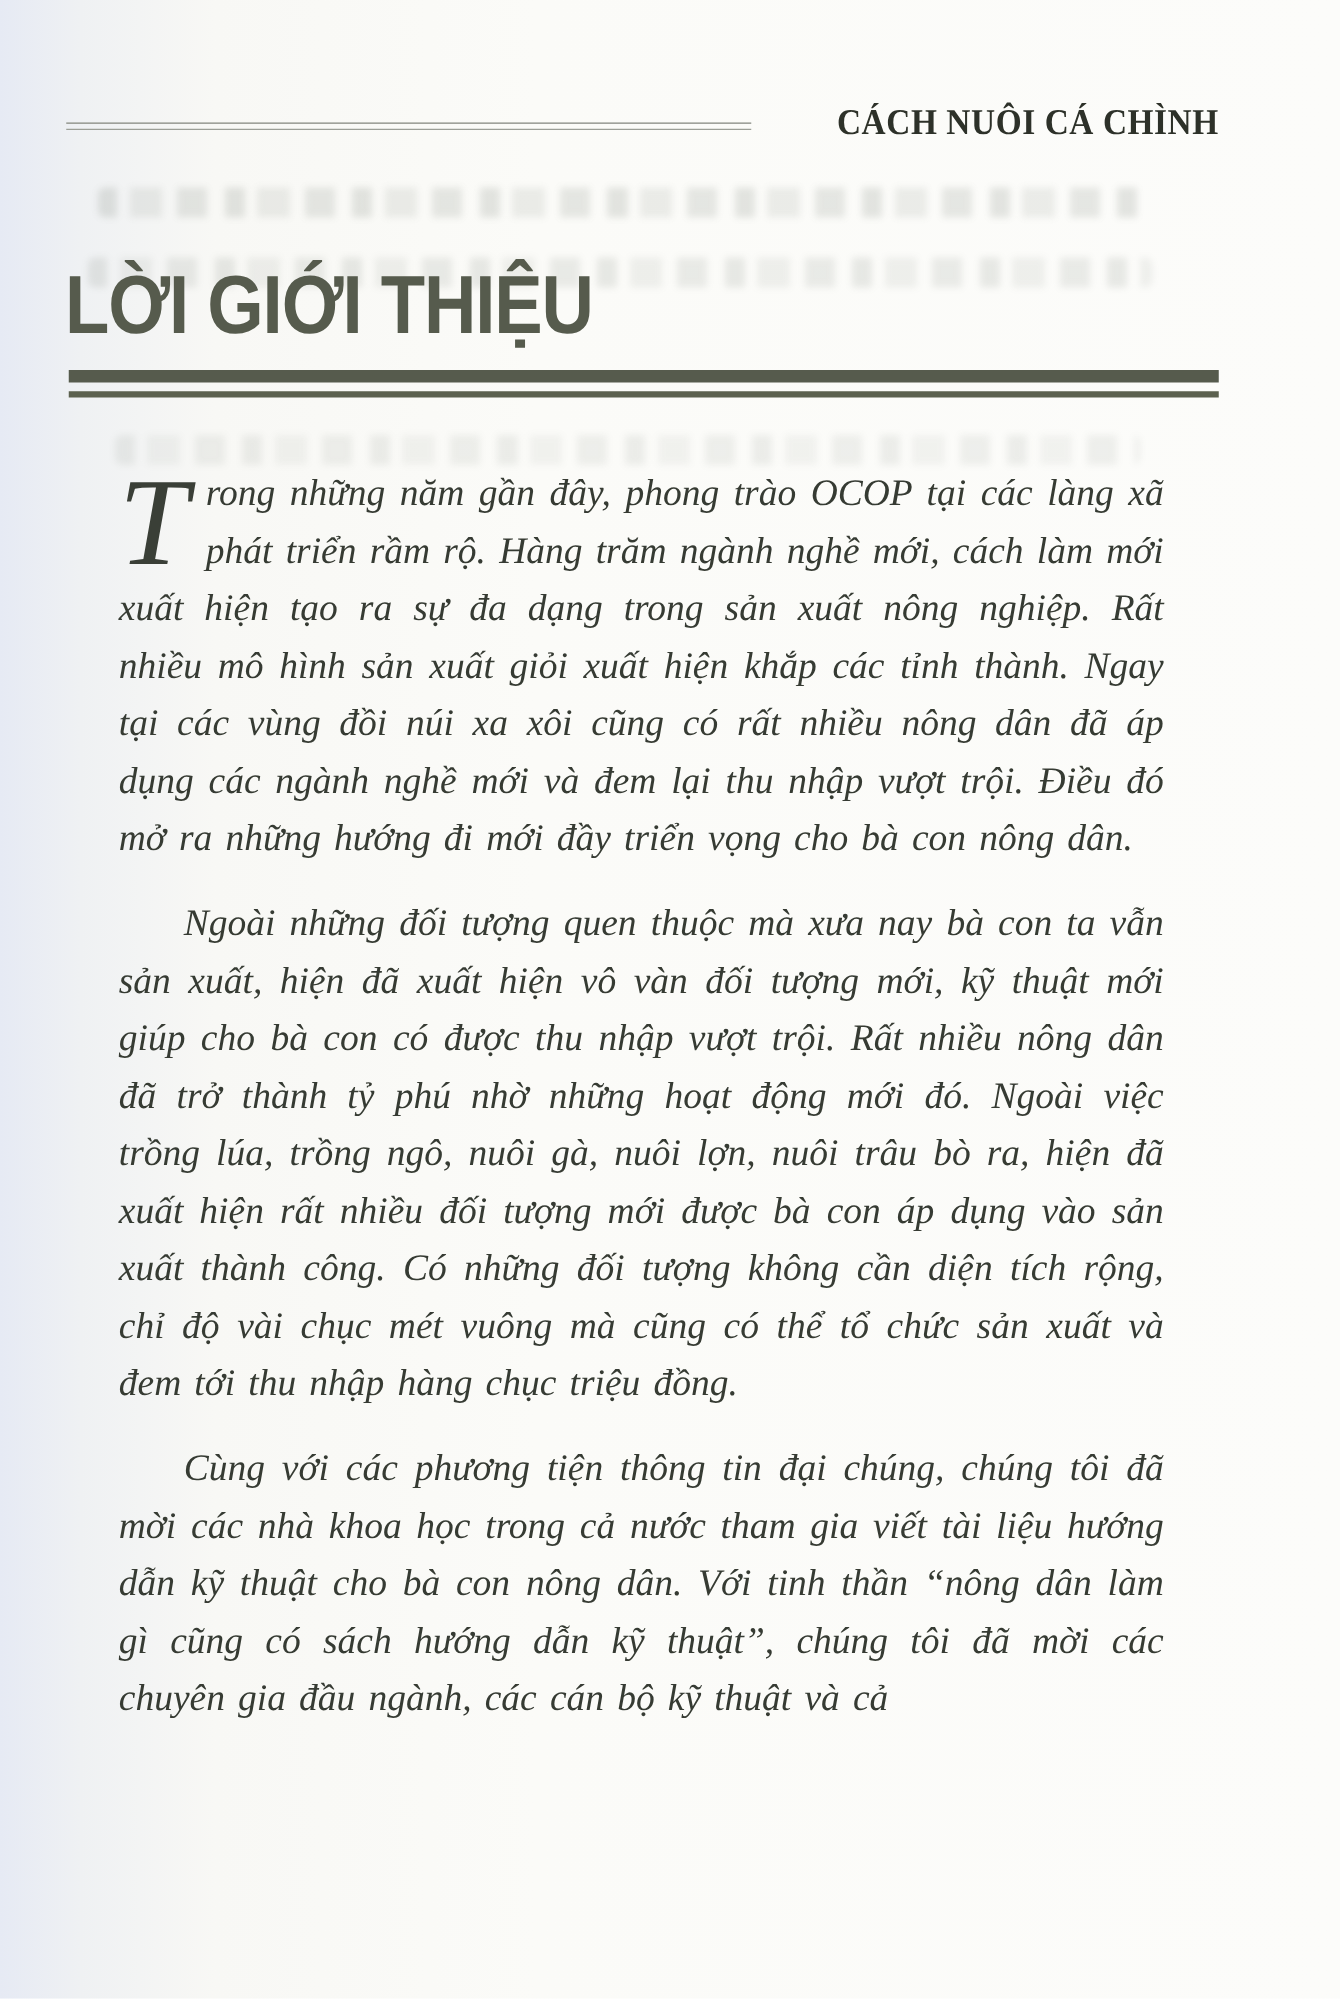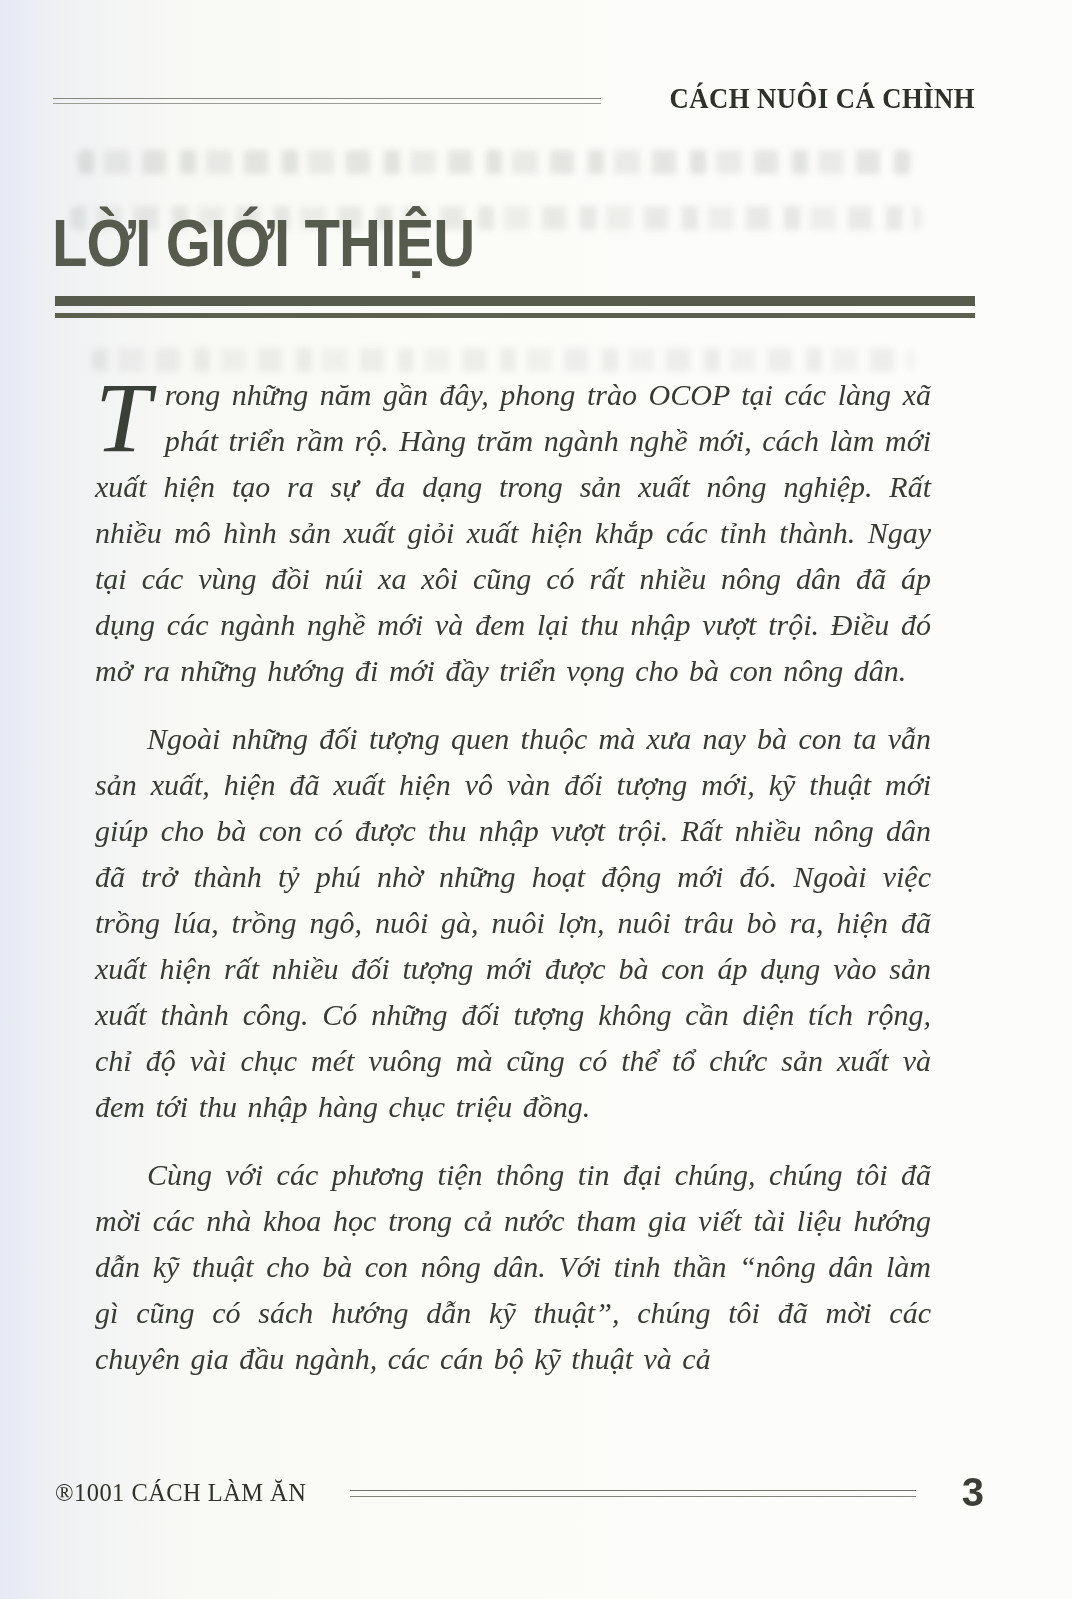--- a/index.html
+++ b/index.html
@@ -144,19 +144,14 @@
   </div>
 
   <div class="body-text">
     <p>
       <span class="dropcap">T</span><span>rong những năm gần đây, phong trào OCOP tại các làng xã phát triển rầm rộ. Hàng trăm ngành nghề mới, cách làm mới xuất hiện tạo ra sự đa dạng trong sản xuất nông nghiệp. Rất nhiều mô hình sản xuất giỏi xuất hiện khắp các tỉnh thành. Ngay tại các vùng đồi núi xa xôi cũng có rất nhiều nông dân đã áp dụng các ngành nghề mới và đem lại thu nhập vượt trội. Điều đó mở ra những hướng đi mới đầy triển vọng cho bà con nông dân.</span>
     </p>
     <p>Ngoài những đối tượng quen thuộc mà xưa nay bà con ta vẫn sản xuất, hiện đã xuất hiện vô vàn đối tượng mới, kỹ thuật mới giúp cho bà con có được thu nhập vượt trội. Rất nhiều nông dân đã trở thành tỷ phú nhờ những hoạt động mới đó. Ngoài việc trồng lúa, trồng ngô, nuôi gà, nuôi lợn, nuôi trâu bò ra, hiện đã xuất hiện rất nhiều đối tượng mới được bà con áp dụng vào sản xuất thành công. Có những đối tượng không cần diện tích rộng, chỉ độ vài chục mét vuông mà cũng có thể tổ chức sản xuất và đem tới thu nhập hàng chục triệu đồng.</p>
     <p>Cùng với các phương tiện thông tin đại chúng, chúng tôi đã mời các nhà khoa học trong cả nước tham gia viết tài liệu hướng dẫn kỹ thuật cho bà con nông dân. Với tinh thần “nông dân làm gì cũng có sách hướng dẫn kỹ thuật”, chúng tôi đã mời các chuyên gia đầu ngành, các cán bộ kỹ thuật và cả</p>
   </div>
 
-  <div class="footer">
-    <div class="footer-imprint">®1001 CÁCH LÀM ĂN</div>
-    <div class="footer-rule"></div>
-    <div class="footer-page">3</div>
-  </div>
 
 </div>
 
 </body></html>

